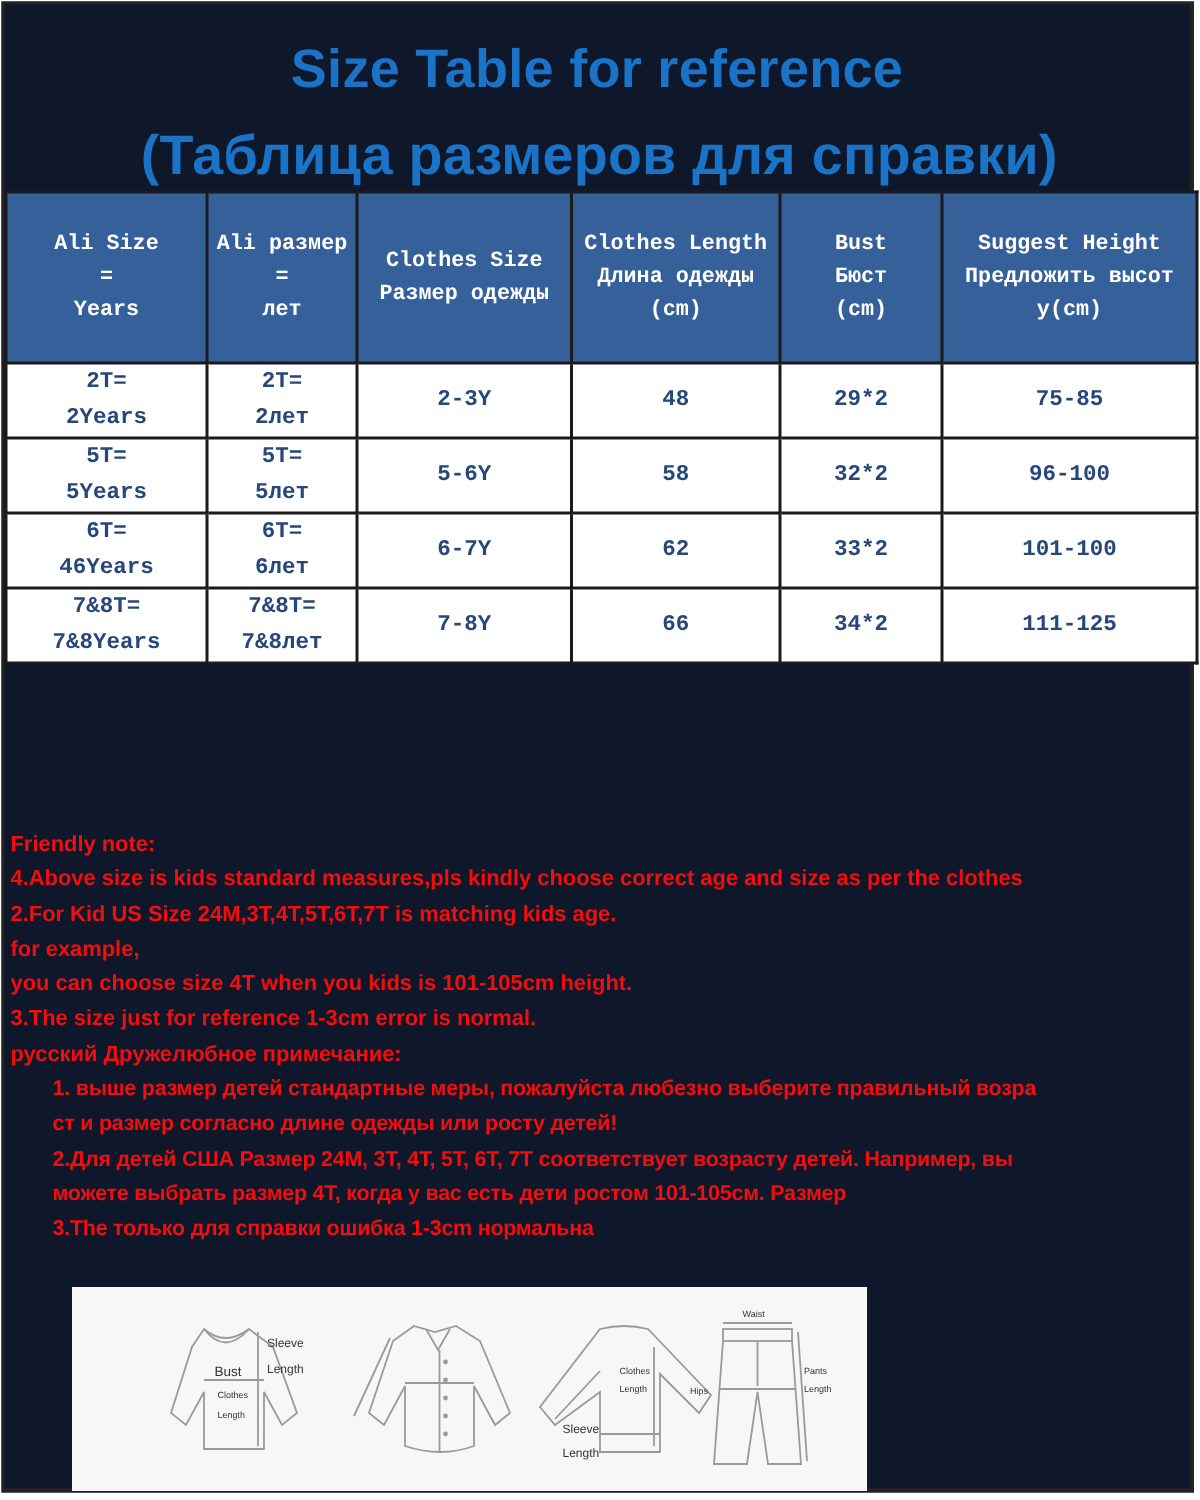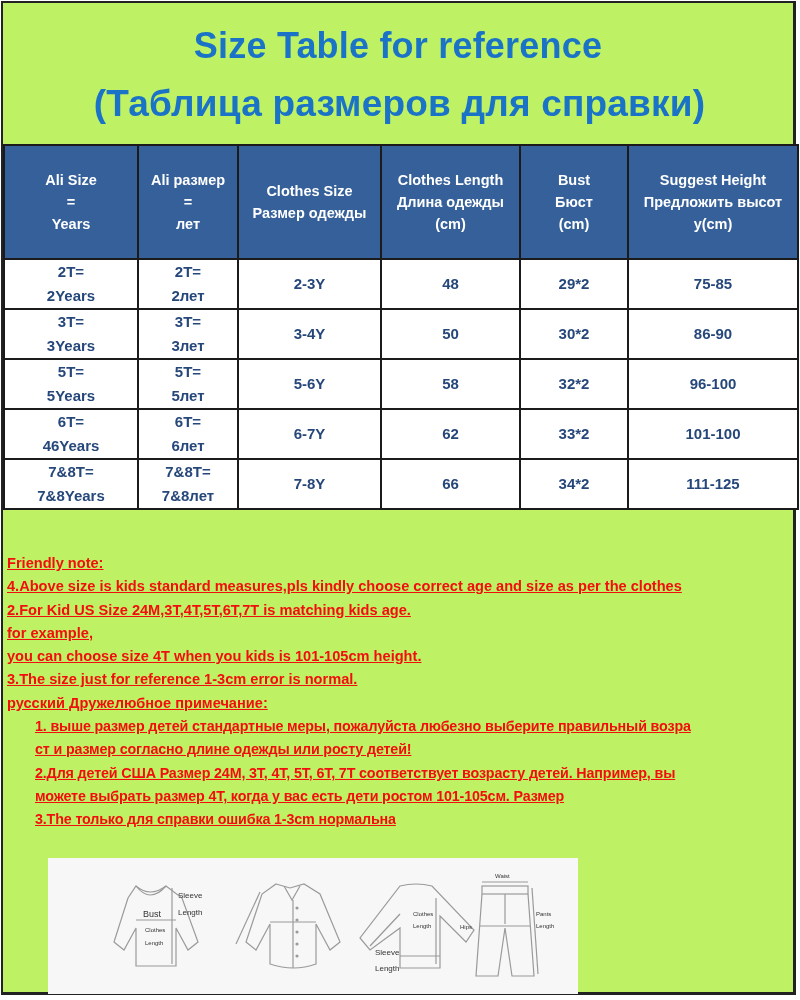--- a/index.html
+++ b/index.html
@@ -1,28 +1,28 @@
 <!DOCTYPE html>
 <html><head>
   <meta charset="utf-8">
   <style>
     html, body { margin: 0; padding: 0; background: #ffffff; }
     body { width: 800px; height: 1000px; position: relative; overflow: hidden; font-family: "Liberation Sans", sans-serif; }
-    .frame { position: absolute; left: 1px; top: 1px; width: 795px; height: 994px; border: 2px solid #222; border-right-width: 3px; border-bottom-width: 3px; box-sizing: border-box; background: #bef264; }
+    .frame { position: absolute; left: 1px; top: 1px; width: 795px; height: 994px; border: 2px solid #222; border-right-width: 3px; border-bottom-width: 3px; box-sizing: border-box; background: #0f172a; }
     .title-area { position: absolute; left: 0; top: 0; width: 100%; height: 142px; text-align: center; color: #1a73c6; font-weight: bold; }
     .title-line1 { position: absolute; left: 0; right: 0; top: 22px; font-size: 36px; letter-spacing: 0.2px; }
     .title-line2 { position: absolute; left: 3px; right: 0; top: 80px; font-size: 37px; letter-spacing: 0.2px; }
-    table.size-table { position: absolute; left: 0; top: 141px; border-collapse: collapse; table-layout: fixed; width: 794px; }
+    table.size-table { position: absolute; left: 0; top: 124px; border-collapse: collapse; table-layout: fixed; width: 794px; font-family: Liberation Mono, monospace; }
     .size-table th, .size-table td { border: 2px solid #1b1b1b; text-align: center; vertical-align: middle; font-weight: bold; padding: 0; }
     .size-table th { background: #35609a; color: #ffffff; font-size: 14.5px; line-height: 22px; height: 112px; }
     .size-table td { color: #26477a; font-size: 15px; line-height: 24px; background: #fff; }
     .size-table tr.r td { height: 45px; }
     .size-table tr.r.last td { height: 46px; }
     .notes { position: absolute; left: 4px; top: 549px; width: 790px; color: #f20e0e; font-weight: bold; font-size: 14.6px; }
-    .notes div { line-height: 23.3px; height: 23.3px; white-space: nowrap; overflow: hidden; text-decoration: underline; }
+    .notes div { line-height: 23.3px; height: 23.3px; white-space: nowrap; overflow: hidden; }
     .notes .ru { font-size: 14.3px; letter-spacing: -0.15px; margin-left: 28px; }
     .diagram { position: absolute; left: 45px; top: 855px; width: 530px; height: 136px; background: #f7f7f7; }
     .diagram svg { position: absolute; left: 0; top: 0; }
     .lbl { font-family: "Liberation Sans", sans-serif; fill: #333; }
   </style>
 </head>
 <body>
 
 <div class="frame">
 
@@ -51,28 +51,20 @@
       </tr>
     </thead>
     <tbody>
       <tr class="r">
         <td><span>2T=</span><br><span>2Years</span></td>
         <td><span>2T=</span><br><span>2лет</span></td>
         <td>2-3Y</td>
         <td>48</td>
         <td>29*2</td>
         <td>75-85</td>
-      </tr>
-      <tr class="r">
-        <td><span>3T=</span><br><span>3Years</span></td>
-        <td><span>3T=</span><br><span>3лет</span></td>
-        <td>3-4Y</td>
-        <td>50</td>
-        <td>30*2</td>
-        <td>86-90</td>
       </tr>
       <tr class="r">
         <td><span>5T=</span><br><span>5Years</span></td>
         <td><span>5T=</span><br><span>5лет</span></td>
         <td>5-6Y</td>
         <td>58</td>
         <td>32*2</td>
         <td>96-100</td>
       </tr>
       <tr class="r">

